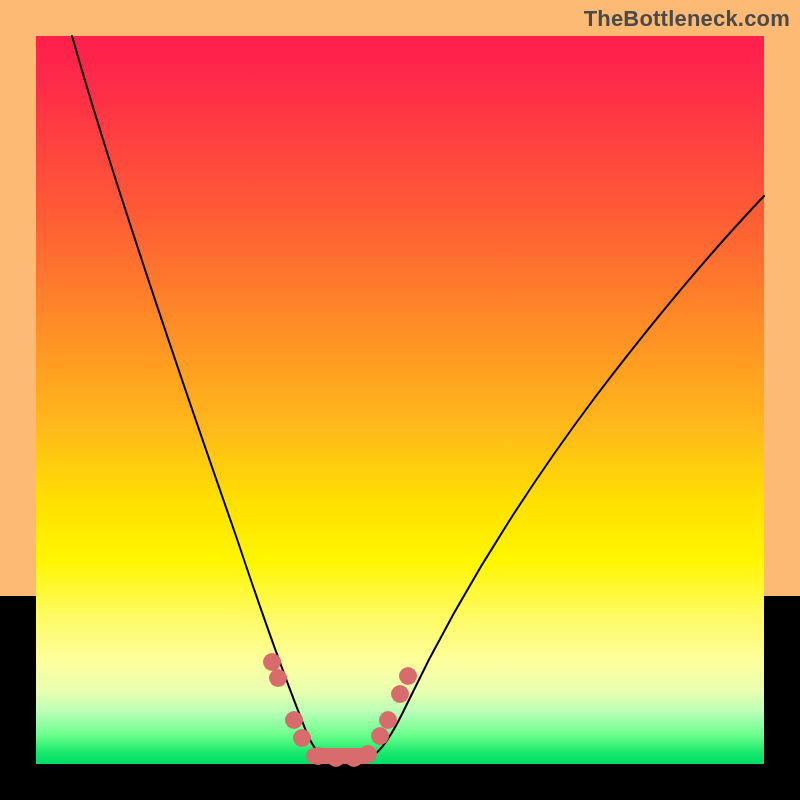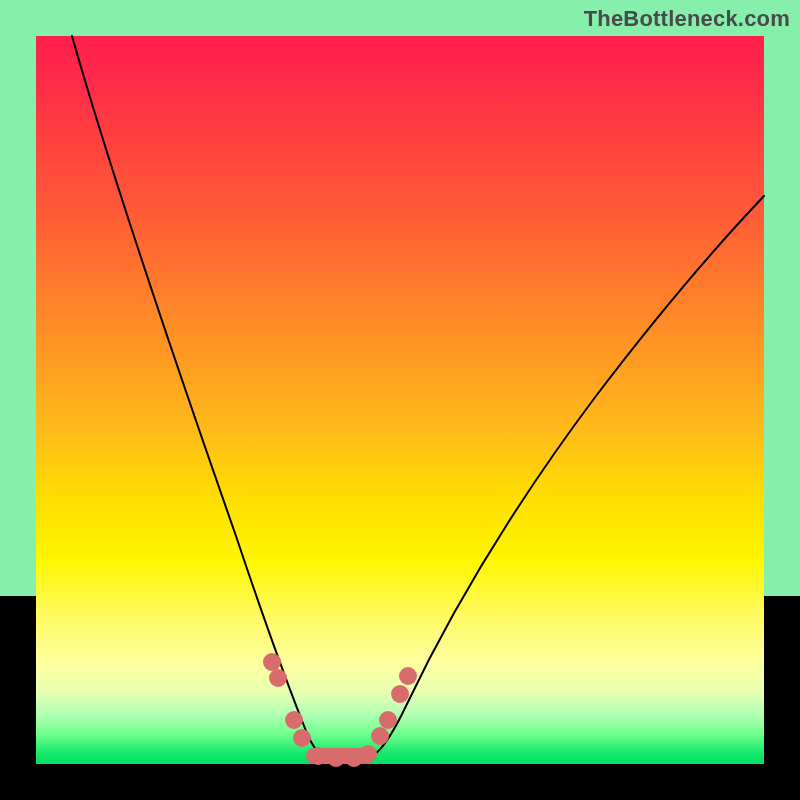--- a/index.html
+++ b/index.html
@@ -10,21 +10,21 @@
     background: #000;
     overflow: hidden;
     font-family: Arial, Helvetica, sans-serif;
   }
   .frame {
     position: absolute;
     top: 0;
     left: 0;
     width: 800px;
     height: 596px;
-    background: #86efac;
+    background: #fdba74;
   }
   .plot-area {
     position: absolute;
     top: 36px;
     left: 36px;
     width: 728px;
     height: 728px;
     
     background: linear-gradient(to bottom,
       #ff1f4c 0%,

